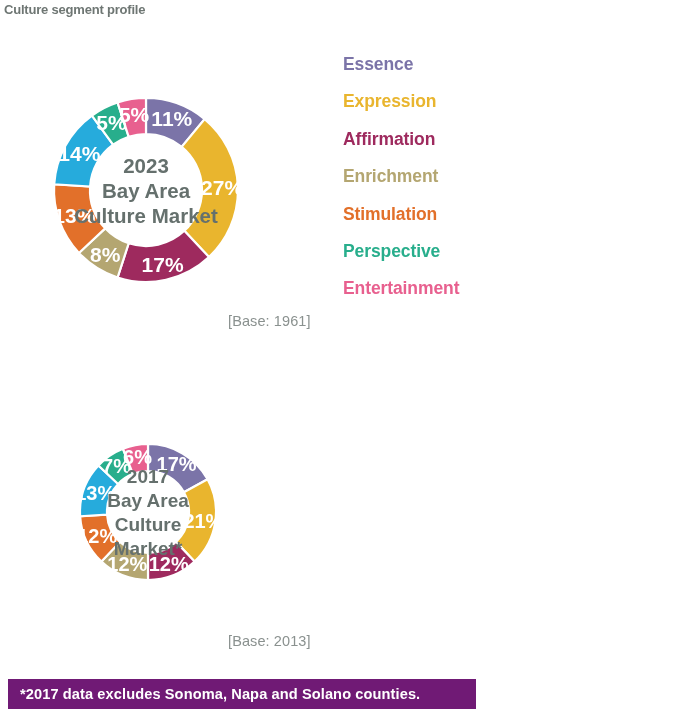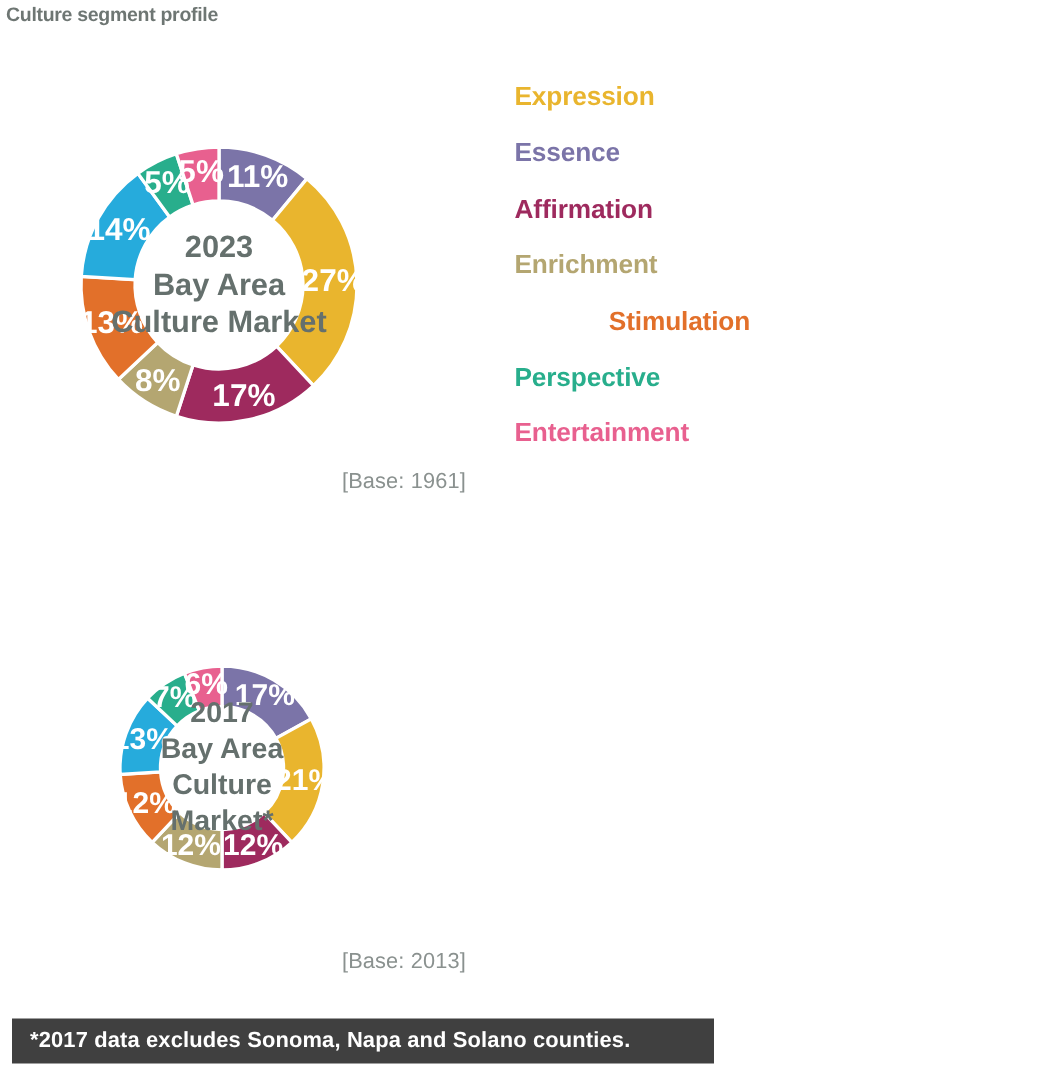--- a/index.html
+++ b/index.html
@@ -84,21 +84,21 @@
     letter-spacing: -0.1px;
   }
 
   
   #footnote-bar {
     position: absolute;
     left: 8px;
     top: 679px;
     width: 468px;
     height: 30px;
-    background: #404040;
+    background: #701a75;
     display: flex;
     align-items: center;
   }
   #footnote-text {
     color: #ffffff;
     font-size: 14.6px;
     font-weight: bold;
     padding-left: 12px;
     white-space: nowrap;
     letter-spacing: 0.1px;
@@ -166,24 +166,24 @@
         <text class="center-text" x="146" y="104" font-size="19" dominant-baseline="central">2017</text>
         <text class="center-text" x="146" y="128" font-size="19" dominant-baseline="central">Bay Area</text>
         <text class="center-text" x="146" y="152" font-size="19" dominant-baseline="central">Culture</text>
         <text class="center-text" x="146" y="176" font-size="19" dominant-baseline="central">Market*</text>
       </g>
     </svg>
 </div>
 <div id="base-2017" class="base-label">[Base: 2013]</div>
 
 <div id="legend">
+    <div class="legend-item" style="color: rgb(123, 116, 168);">Essence</div>
     <div class="legend-item" style="color: rgb(233, 181, 46);">Expression</div>
-    <div class="legend-item" style="color: rgb(123, 116, 168);">Essence</div>
     <div class="legend-item" style="color: rgb(158, 42, 94);">Affirmation</div>
     <div class="legend-item" style="color: rgb(180, 166, 113);">Enrichment</div>
-    <div class="legend-item" style="color: rgb(226, 112, 42); text-align: center;">Stimulation</div>
+    <div class="legend-item" style="color: rgb(226, 112, 42);">Stimulation</div>
     <div class="legend-item" style="color: rgb(40, 174, 140);">Perspective</div>
     <div class="legend-item" style="color: rgb(232, 96, 143);">Entertainment</div>
   </div>
 
 <div id="footnote-bar">
   <span id="footnote-text">*2017 data excludes Sonoma, Napa and Solano counties.</span>
 </div>
 
 </body></html>

